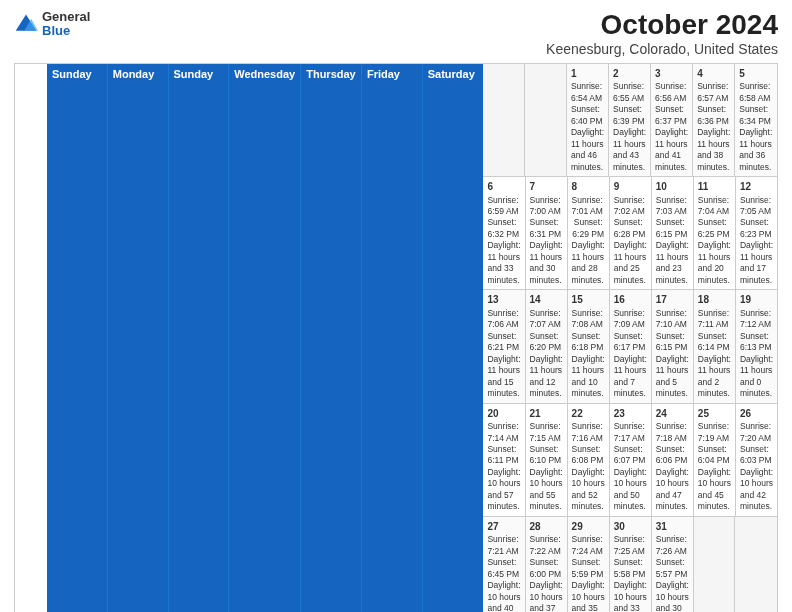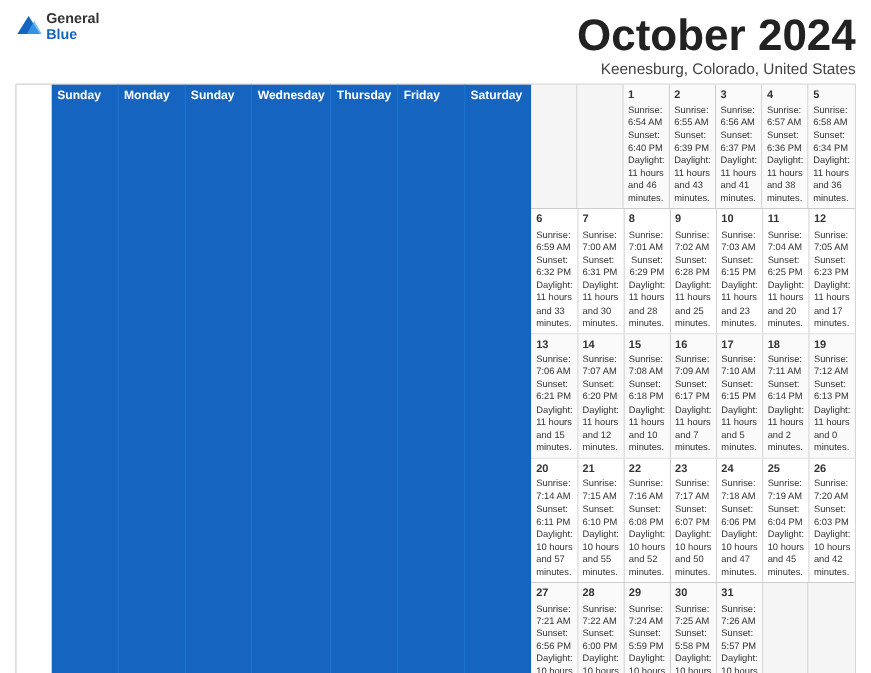--- a/index.html
+++ b/index.html
@@ -38,21 +38,21 @@
     .logo-general { color: #333; }
     .logo-blue { color: #1565c0; }
     .logo-icon {
       width: 24px;
       height: 24px;
     }
     .title-block {
       text-align: right;
     }
     .main-title {
-      font-size: 40px;
+      font-size: 28px;
       font-weight: bold;
       color: #222;
       line-height: 1.1;
     }
     .subtitle {
       font-size: 14px;
       color: #444;
     }
     .calendar {
       flex: 1;
@@ -332,21 +332,21 @@
             <span style="display: block;">Sunrise: 7:20 AM</span>
             <span style="display: block;">Sunset: 6:03 PM</span>
             <span style="display: block;">Daylight: 10 hours</span>
             <span style="display: block;">and 42 minutes.</span>
           </div>
         </div>
         <div class="cal-row">
           <div class="cal-cell">
             <span class="day-num">27</span>
             <span style="display: block;">Sunrise: 7:21 AM</span>
-            <span style="display: block;">Sunset: 6:56 PM</span>
+            <span style="display: block;">Sunset: 6:45 PM</span>
             <span style="display: block;">Daylight: 10 hours</span>
             <span style="display: block;">and 40 minutes.</span>
           </div>
           <div class="cal-cell">
             <span class="day-num">28</span>
             <span style="display: block;">Sunrise: 7:22 AM</span>
             <span style="display: block;">Sunset: 6:00 PM</span>
             <span style="display: block;">Daylight: 10 hours</span>
             <span style="display: block;">and 37 minutes.</span>
           </div>

